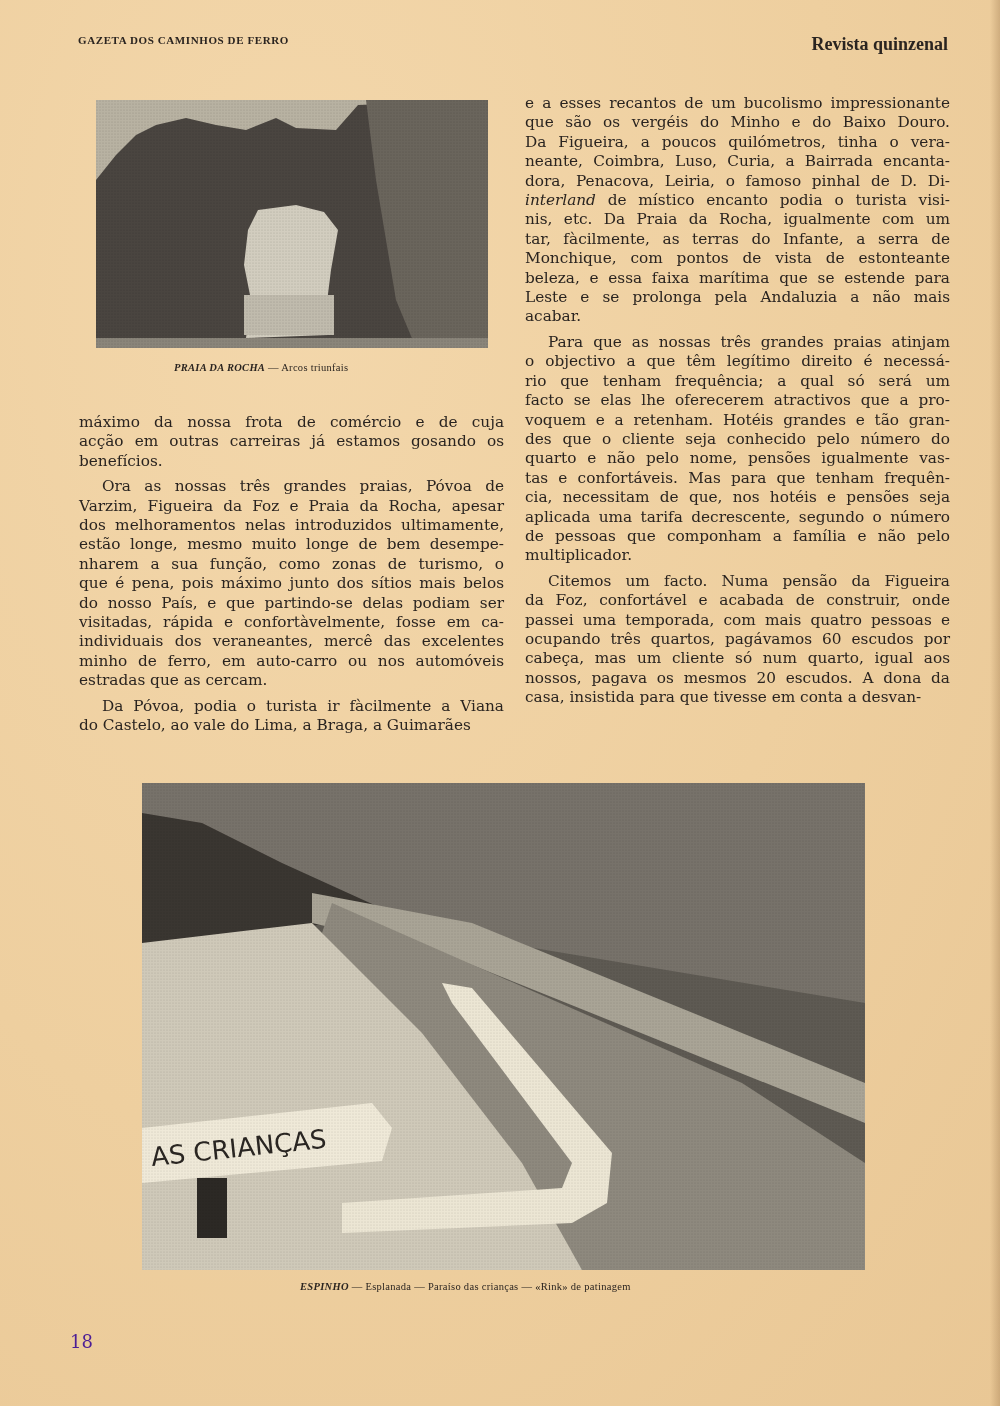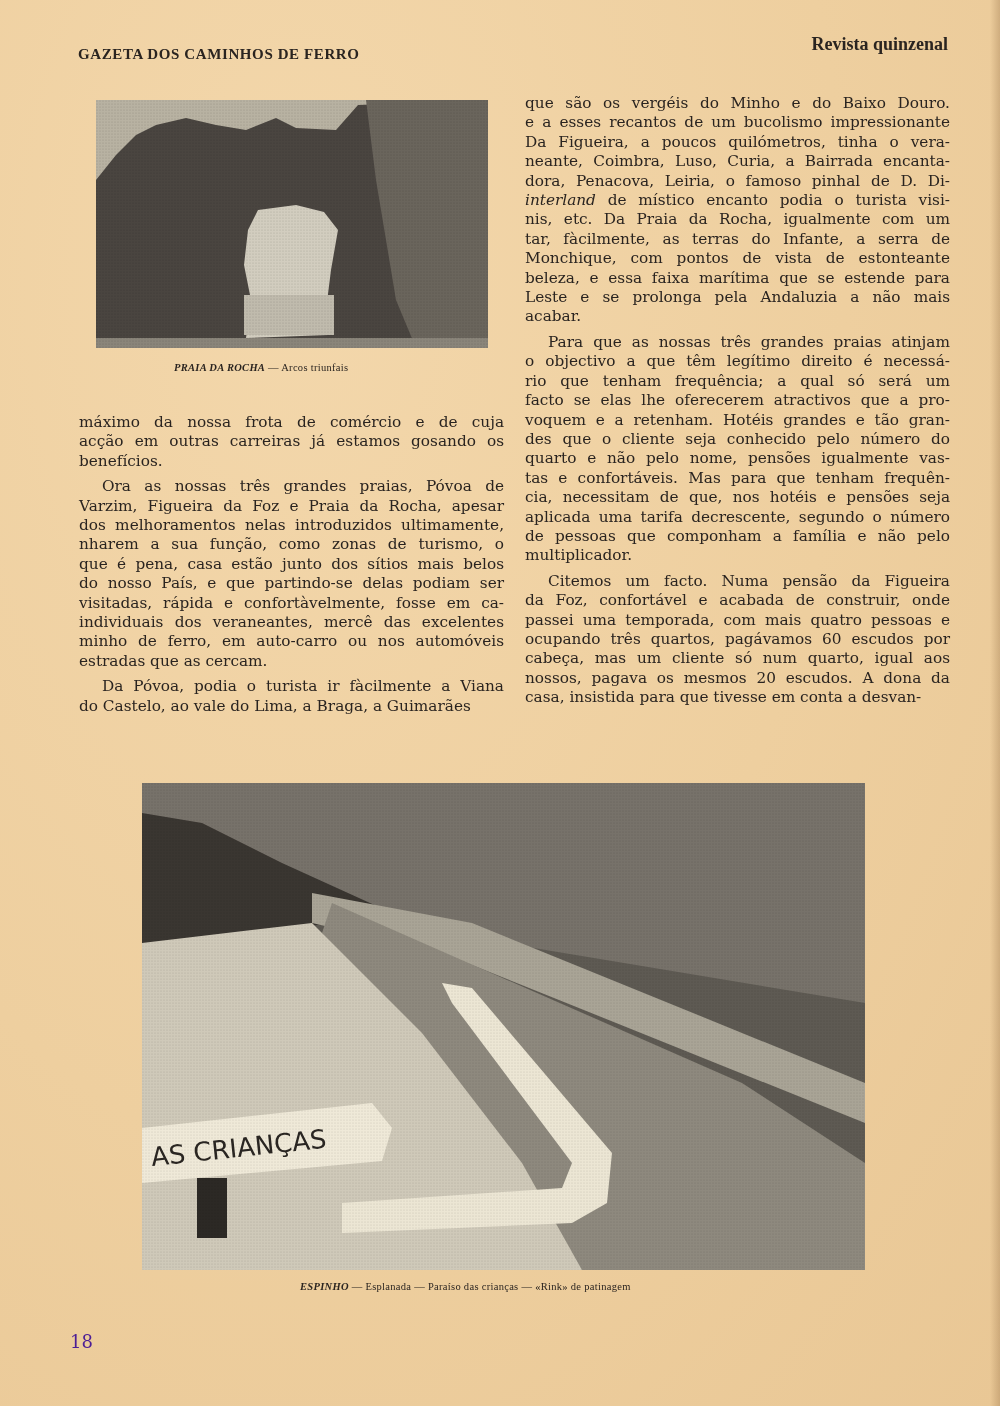--- a/index.html
+++ b/index.html
@@ -9,22 +9,22 @@
     background-image: radial-gradient(ellipse at 30% 20%, #f3d7ab 0%, #eecf9f 55%, #e9c795 100%);
     font-family: "DejaVu Serif", "Liberation Serif", serif;
     color: #2a2420;
   }
   .page-edge-right {
     position: absolute; right: 0; top: 0; width: 10px; height: 1406px;
     background: linear-gradient(to right, rgba(0,0,0,0), rgba(120,80,40,0.25));
   }
   .running-head-left {
     position: absolute; left: 78px; top: 34px;
-    font-family: "Liberation Serif", serif; font-weight: bold; font-size: 15px;
-    letter-spacing: 0.6px; color: #2a2420; margin-top: 12px;
+    font-family: "Liberation Serif", serif; font-weight: bold; font-size: 11px;
+    letter-spacing: 0.6px; color: #2a2420;
   }
   .running-head-right {
     position: absolute; right: 52px; top: 34px;
     font-family: "Liberation Serif", serif; font-weight: bold; font-size: 18px;
     color: #2a2420;
   }
   .photo {
     position: absolute; overflow: hidden;
   }
   .photo svg { display: block; width: 100%; height: 100%; }
@@ -87,38 +87,39 @@
 <div class="col col-left" id="col-left">
     <p>
       <span class="line">máximo da nossa frota de comércio e de cuja</span>
       <span class="line">acção em outras carreiras já estamos gosando os</span>
       <span class="line last">benefícios.</span>
     </p>
     <p class="gap">
       <span class="line indent">Ora as nossas três grandes praias, Póvoa de</span>
       <span class="line">Varzim, Figueira da Foz e Praia da Rocha, apesar</span>
       <span class="line">dos melhoramentos nelas introduzidos ultimamente,</span>
+      <span class="line">estão longe, mesmo muito longe de bem desempe-</span>
       <span class="line">nharem a sua função, como zonas de turismo, o</span>
-      <span class="line">que é pena, casa estão junto dos sítios mais belos</span>
+      <span class="line">que é pena, pois máximo junto dos sítios mais belos</span>
       <span class="line">do nosso País, e que partindo-se delas podiam ser</span>
       <span class="line">visitadas, rápida e confortàvelmente, fosse em ca-</span>
       <span class="line">individuais dos veraneantes, mercê das excelentes</span>
       <span class="line">minho de ferro, em auto-carro ou nos automóveis</span>
       <span class="line last">estradas que as cercam.</span>
     </p>
     <p class="gap">
       <span class="line indent">Da Póvoa, podia o turista ir fàcilmente a Viana</span>
       <span class="line last">do Castelo, ao vale do Lima, a Braga, a Guimarães</span>
     </p>
   </div>
 
 <div class="col col-right" id="col-right">
     <p>
+      <span class="line">e a esses recantos de um bucolismo impressionante</span>
       <span class="line">que são os vergéis do Minho e do Baixo Douro.</span>
-      <span class="line">e a esses recantos de um bucolismo impressionante</span>
       <span class="line">Da Figueira, a poucos quilómetros, tinha o vera-</span>
       <span class="line">neante, Coimbra, Luso, Curia, a Bairrada encanta-</span>
       <span class="line">dora, Penacova, Leiria, o famoso pinhal de D. Di-</span>
       <span class="line"><em>interland</em> de místico encanto podia o turista visi-</span>
       <span class="line">nis, etc. Da Praia da Rocha, igualmente com um</span>
       <span class="line">tar, fàcilmente, as terras do Infante, a serra de</span>
       <span class="line">Monchique, com pontos de vista de estonteante</span>
       <span class="line">beleza, e essa faixa marítima que se estende para</span>
       <span class="line">Leste e se prolonga pela Andaluzia a não mais</span>
       <span class="line last">acabar.</span>

